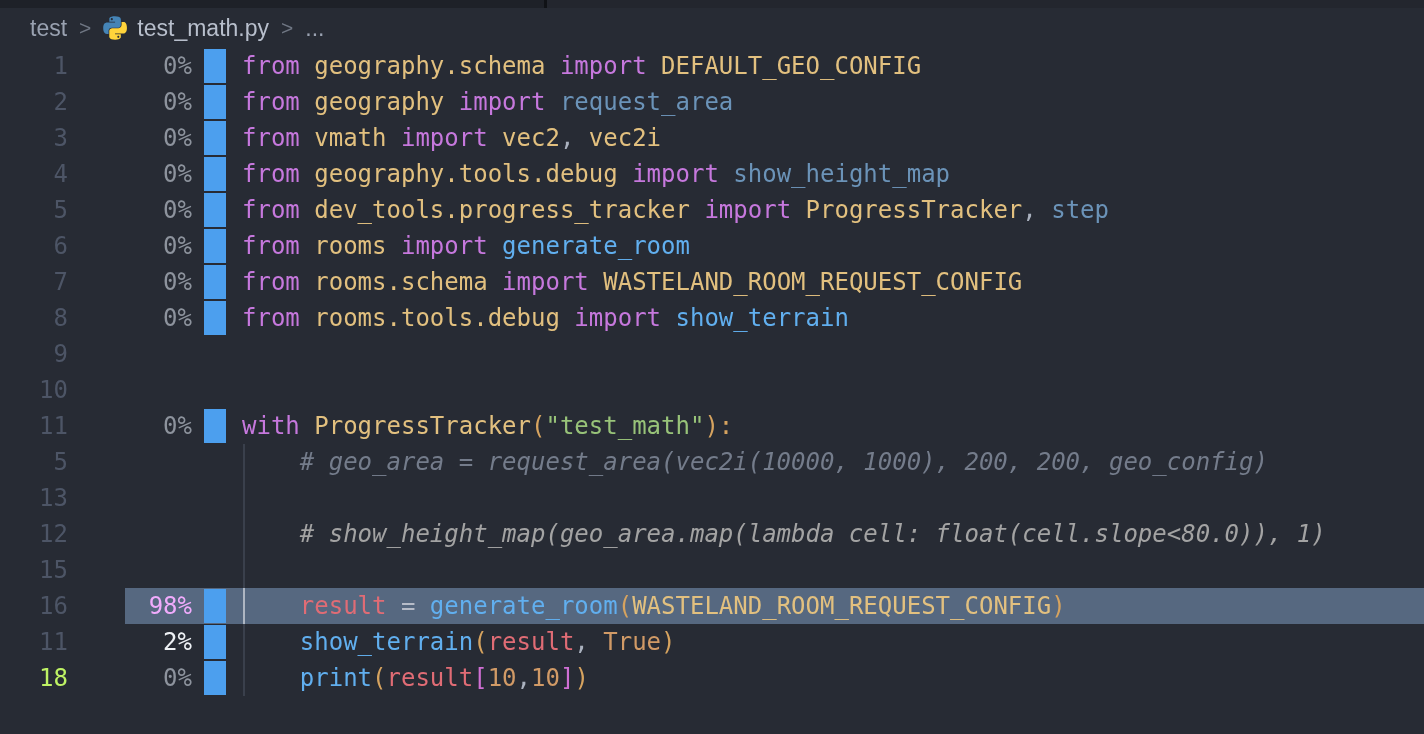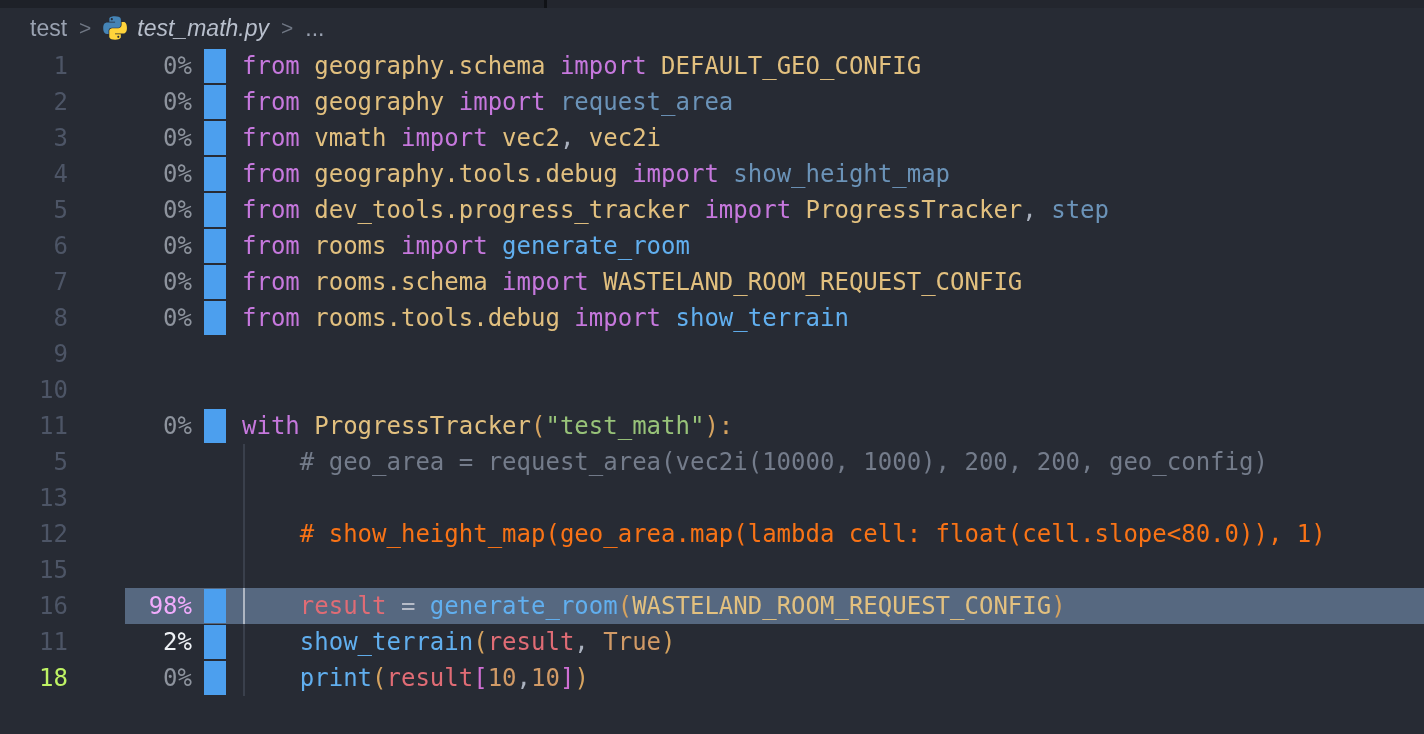--- a/index.html
+++ b/index.html
@@ -8,37 +8,37 @@
 
   
   #top-strip{position:absolute;left:0;top:0;width:1424px;height:8px;background:#1e2128;}
   #top-strip .right{position:absolute;left:547px;top:0;right:0;bottom:0;background:#23262e;}
   #top-strip .divider{position:absolute;left:544px;top:0;width:3px;bottom:0;background:#101216;}
 
   
   #breadcrumb{position:absolute;left:0;top:8px;width:1424px;height:40px;display:flex;
               align-items:center;padding-left:30px;box-sizing:border-box;font-size:23px;}
   #breadcrumb .crumb{color:#9aa2b1;cursor:pointer;}
-  #breadcrumb .crumb-file{color:#b8bfcc;cursor:pointer;font-style:italic;}
+  #breadcrumb .crumb-file{color:#b8bfcc;cursor:pointer;}
   #breadcrumb .chev{color:#6f7683;margin:0 12px;font-size:21px;}
   #breadcrumb .py-icon{width:24px;height:24px;margin-right:10px;display:inline-block;}
 
   
   #lines{position:absolute;left:0;top:48px;width:1424px;}
   .line{position:relative;height:36px;font-family:"DejaVu Sans Mono","Liberation Mono",monospace;
         font-size:24px;line-height:36px;}
   .hl-bg{position:absolute;left:125px;right:0;top:0;bottom:0;background:#566880;}
   .num{position:absolute;left:0;top:0;width:68px;text-align:right;color:#4d5566;cursor:pointer;}
   .pct{position:absolute;left:100px;top:0;width:92px;text-align:right;color:#8d939d;}
   .pct.bright{color:#eef1f5;}
   .marker{position:absolute;left:204px;top:1px;width:22px;height:34px;background:#4c9fee;}
   .guide{position:absolute;left:243px;top:0;bottom:0;width:2px;background:#3a404c;}
   .guide.bright{background:#aeb6c2;}
   .code{position:absolute;left:242px;top:0;white-space:pre;color:#abb2bf;cursor:text;}
-  .tk-cmt{margin-top:18px;}
+  .tk-cmt{font-style:italic;margin-top:18px;}
 </style>
 </head>
 <body>
 
 <div id="app">
 
   <div id="top-strip">
     <div class="right"></div>
     <div class="divider"></div>
   </div>
@@ -125,21 +125,21 @@
         <div class="num" style="color: rgb(77, 85, 102);">5</div>
         <div class="code"><span class="tk-cmt" style="color: rgb(116, 124, 139);">    # geo_area = request_area(vec2i(10000, 1000), 200, 200, geo_config)</span></div>
       </div>
       <div class="line">
         <div class="guide" style="background: rgb(58, 64, 76);"></div>
         <div class="num" style="color: rgb(77, 85, 102);">13</div>
       </div>
       <div class="line">
         <div class="guide" style="background: rgb(58, 64, 76);"></div>
         <div class="num" style="color: rgb(77, 85, 102);">12</div>
-        <div class="code"><span class="tk-cmt" style="color: #f97316;">    # show_height_map(geo_area.map(lambda cell: float(cell.slope&lt;80.0)), 1)</span></div>
+        <div class="code"><span class="tk-cmt" style="color: #a3a3a3;">    # show_height_map(geo_area.map(lambda cell: float(cell.slope&lt;80.0)), 1)</span></div>
       </div>
       <div class="line">
         <div class="guide" style="background: rgb(58, 64, 76);"></div>
         <div class="num" style="color: rgb(77, 85, 102);">15</div>
         <div class="code"></div>
       </div>
       <div class="line">
         <div class="hl-bg" style="background: rgb(86, 104, 128);"></div>
         <div class="guide bright" style="background: rgb(174, 182, 194);"></div>
         <div class="num" style="color: rgb(77, 85, 102);">16</div>

